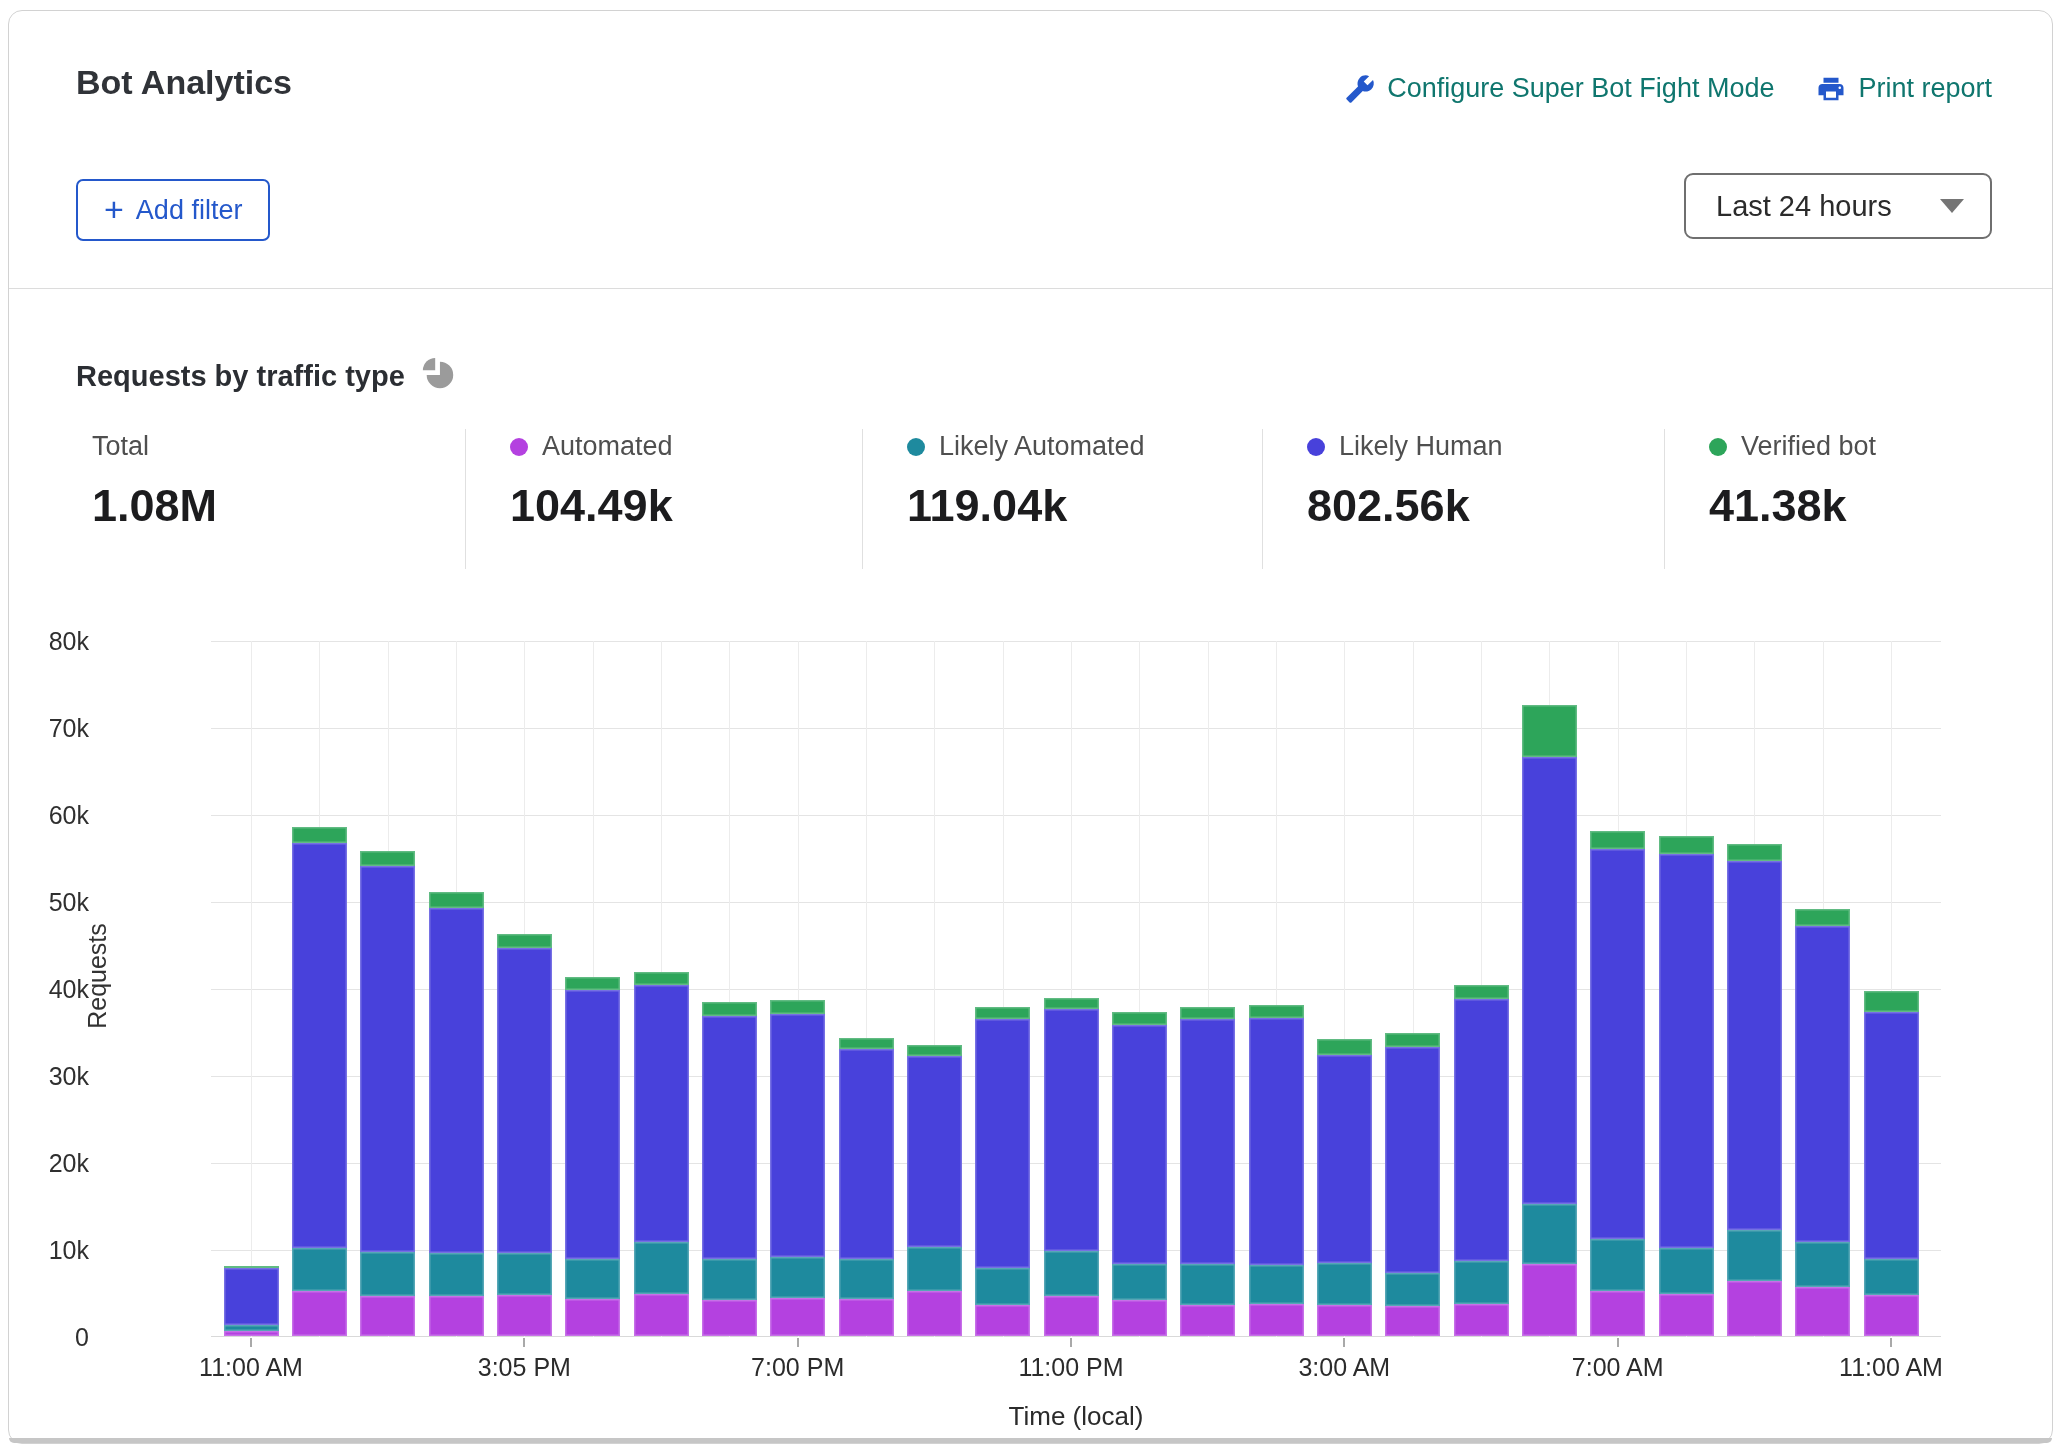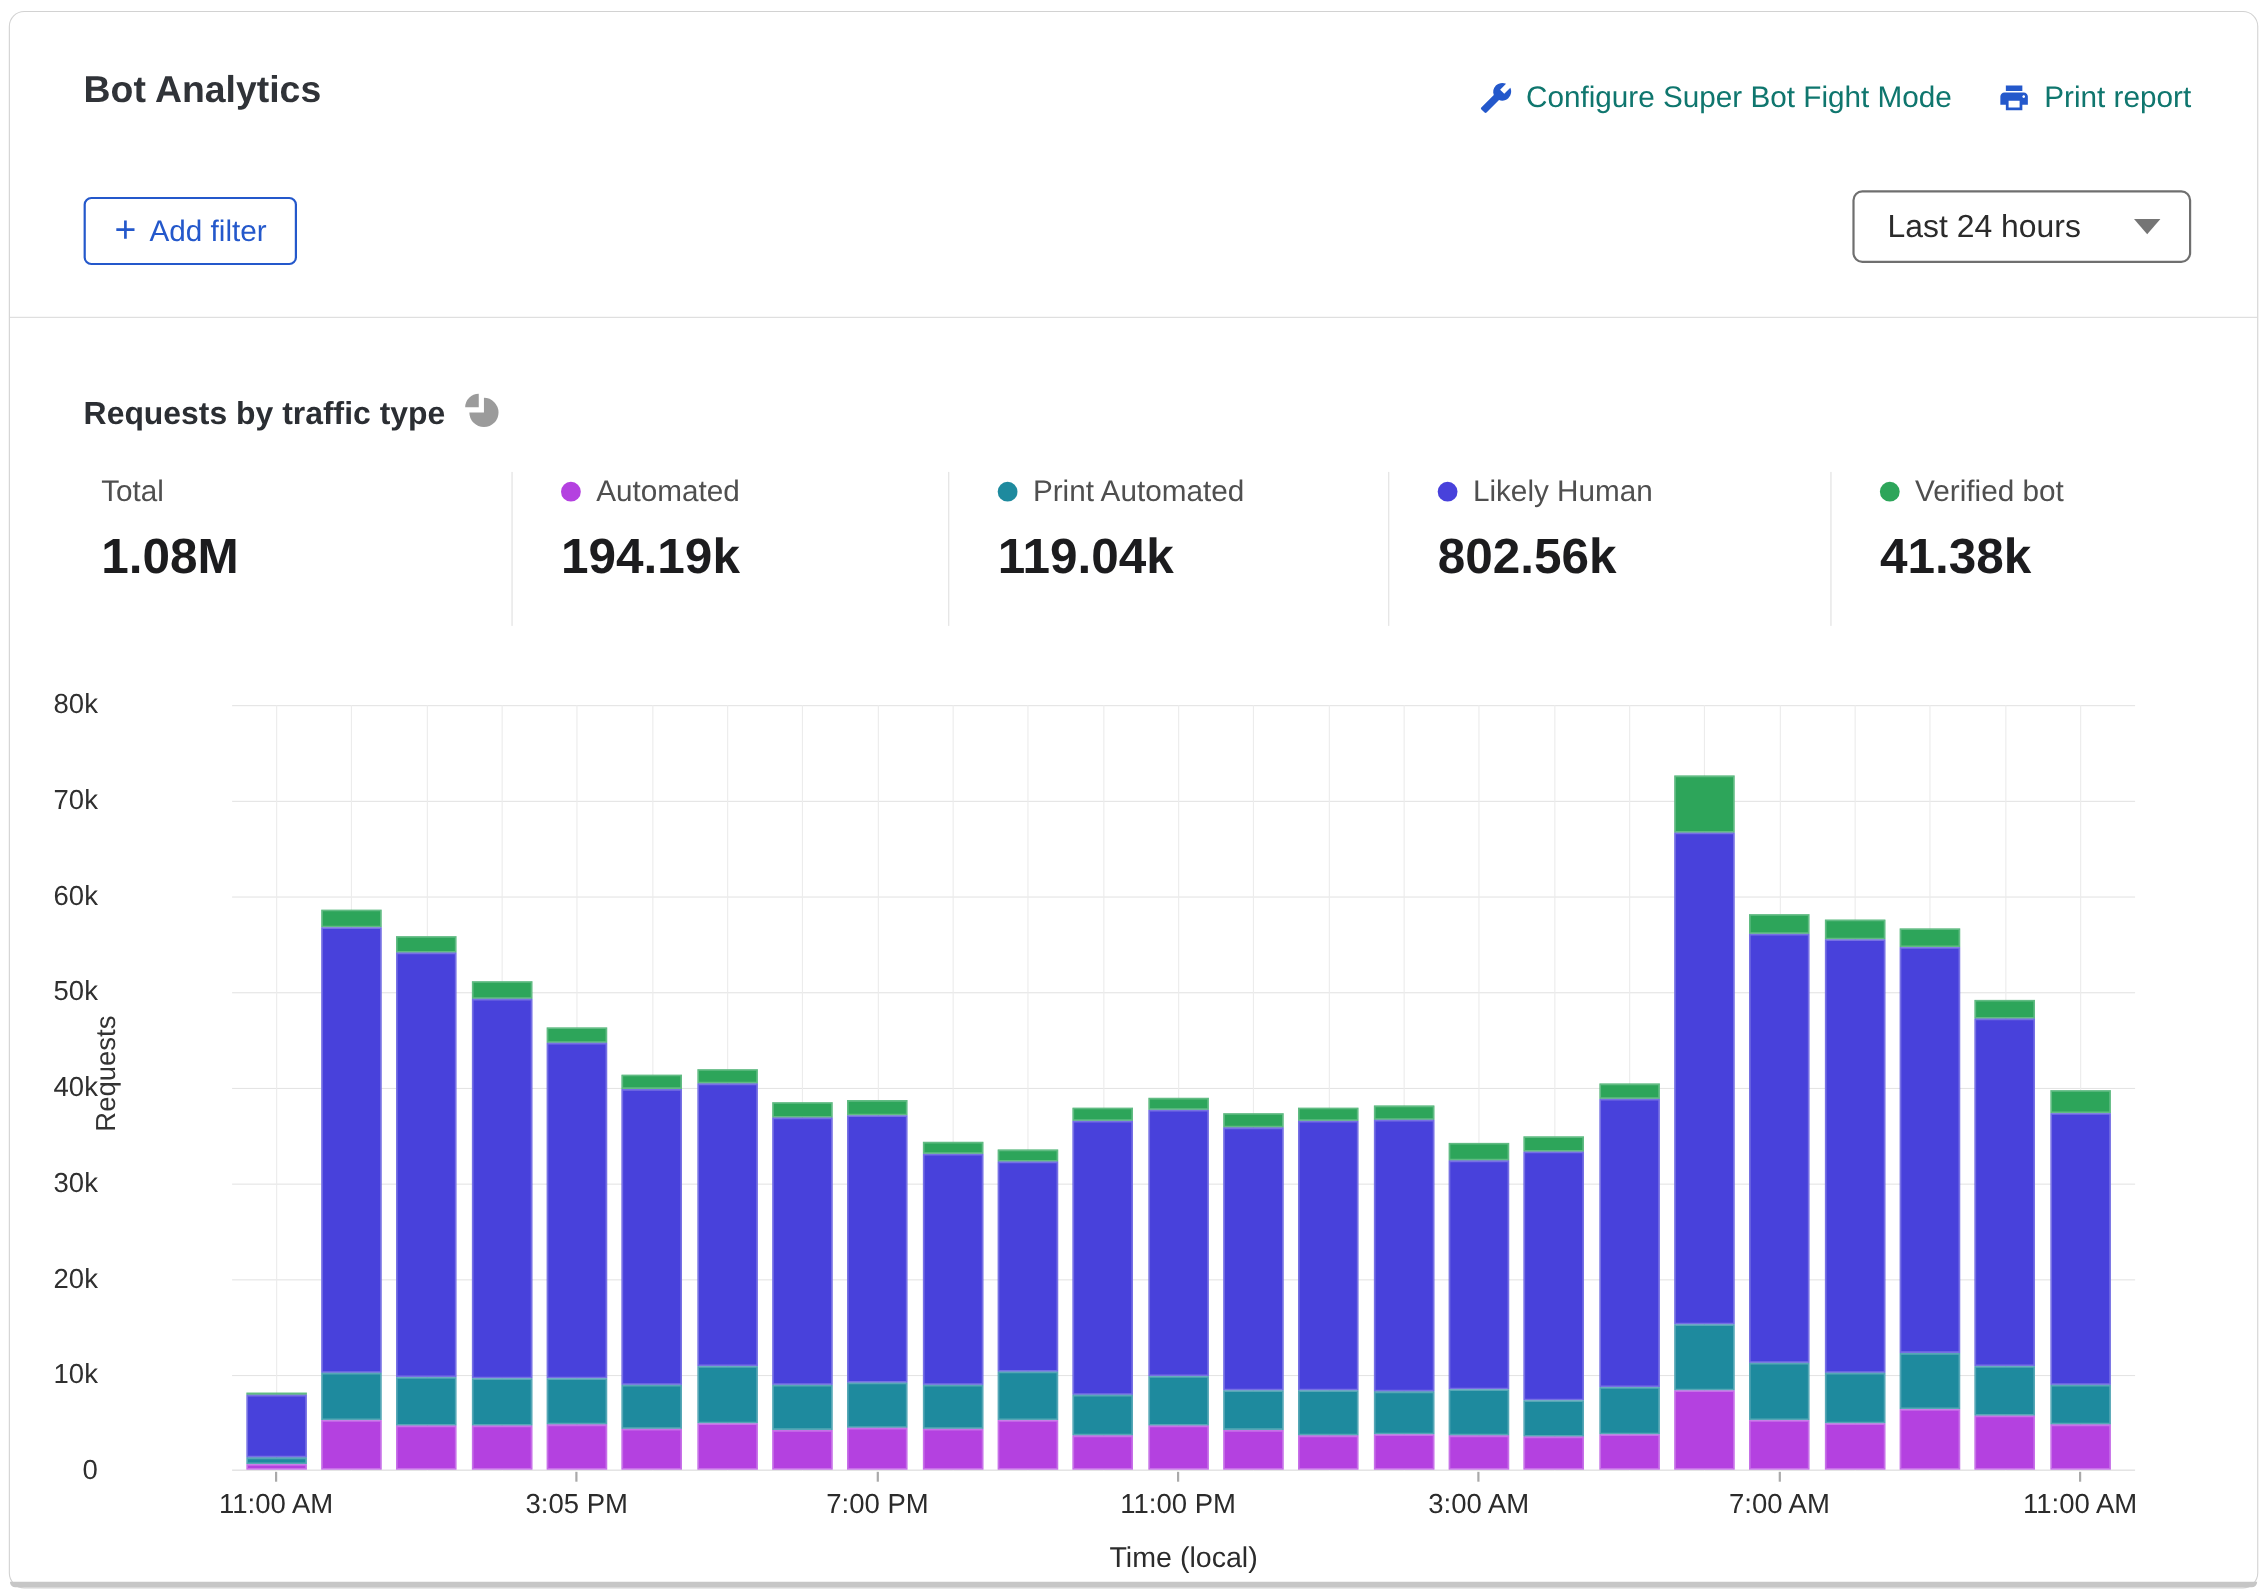--- a/index.html
+++ b/index.html
@@ -103,26 +103,26 @@
           <div class="stat-label-row">
             <span class="stat-label">Total</span>
           </div>
           <div class="stat-value">1.08M</div>
         </div>
         <div class="stat-col divided" style="left: 440px; width: 397px;">
           <div class="stat-label-row">
             <span class="stat-dot" style="background: rgb(180, 65, 224);"></span>
             <span class="stat-label">Automated</span>
           </div>
-          <div class="stat-value">194.19k</div>
+          <div class="stat-value">104.49k</div>
         </div>
         <div class="stat-col divided" style="left: 837px; width: 400px;">
           <div class="stat-label-row">
             <span class="stat-dot" style="background: rgb(30, 138, 158);"></span>
-            <span class="stat-label">Print Automated</span>
+            <span class="stat-label">Likely Automated</span>
           </div>
           <div class="stat-value">119.04k</div>
         </div>
         <div class="stat-col divided" style="left: 1237px; width: 402px;">
           <div class="stat-label-row">
             <span class="stat-dot" style="background: rgb(72, 65, 219);"></span>
             <span class="stat-label">Likely Human</span>
           </div>
           <div class="stat-value">802.56k</div>
         </div>

